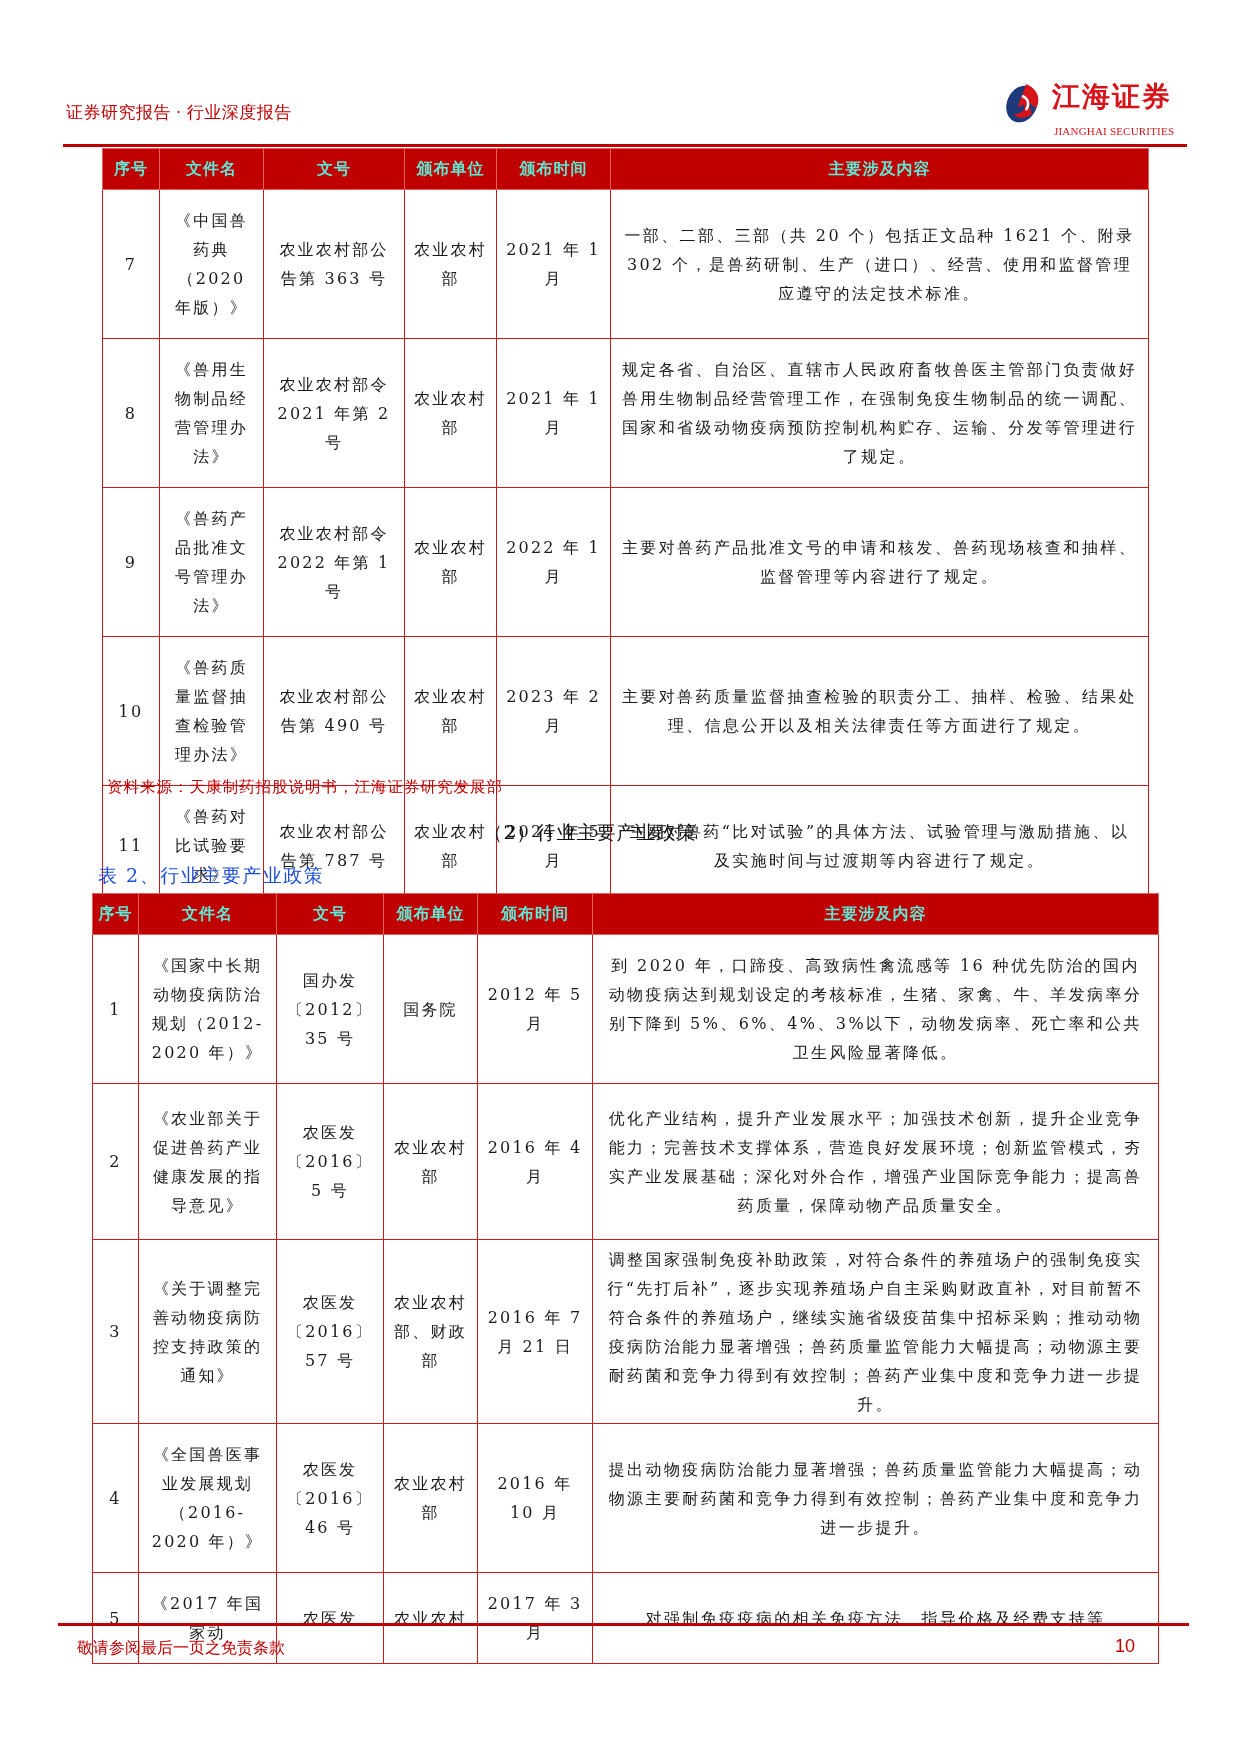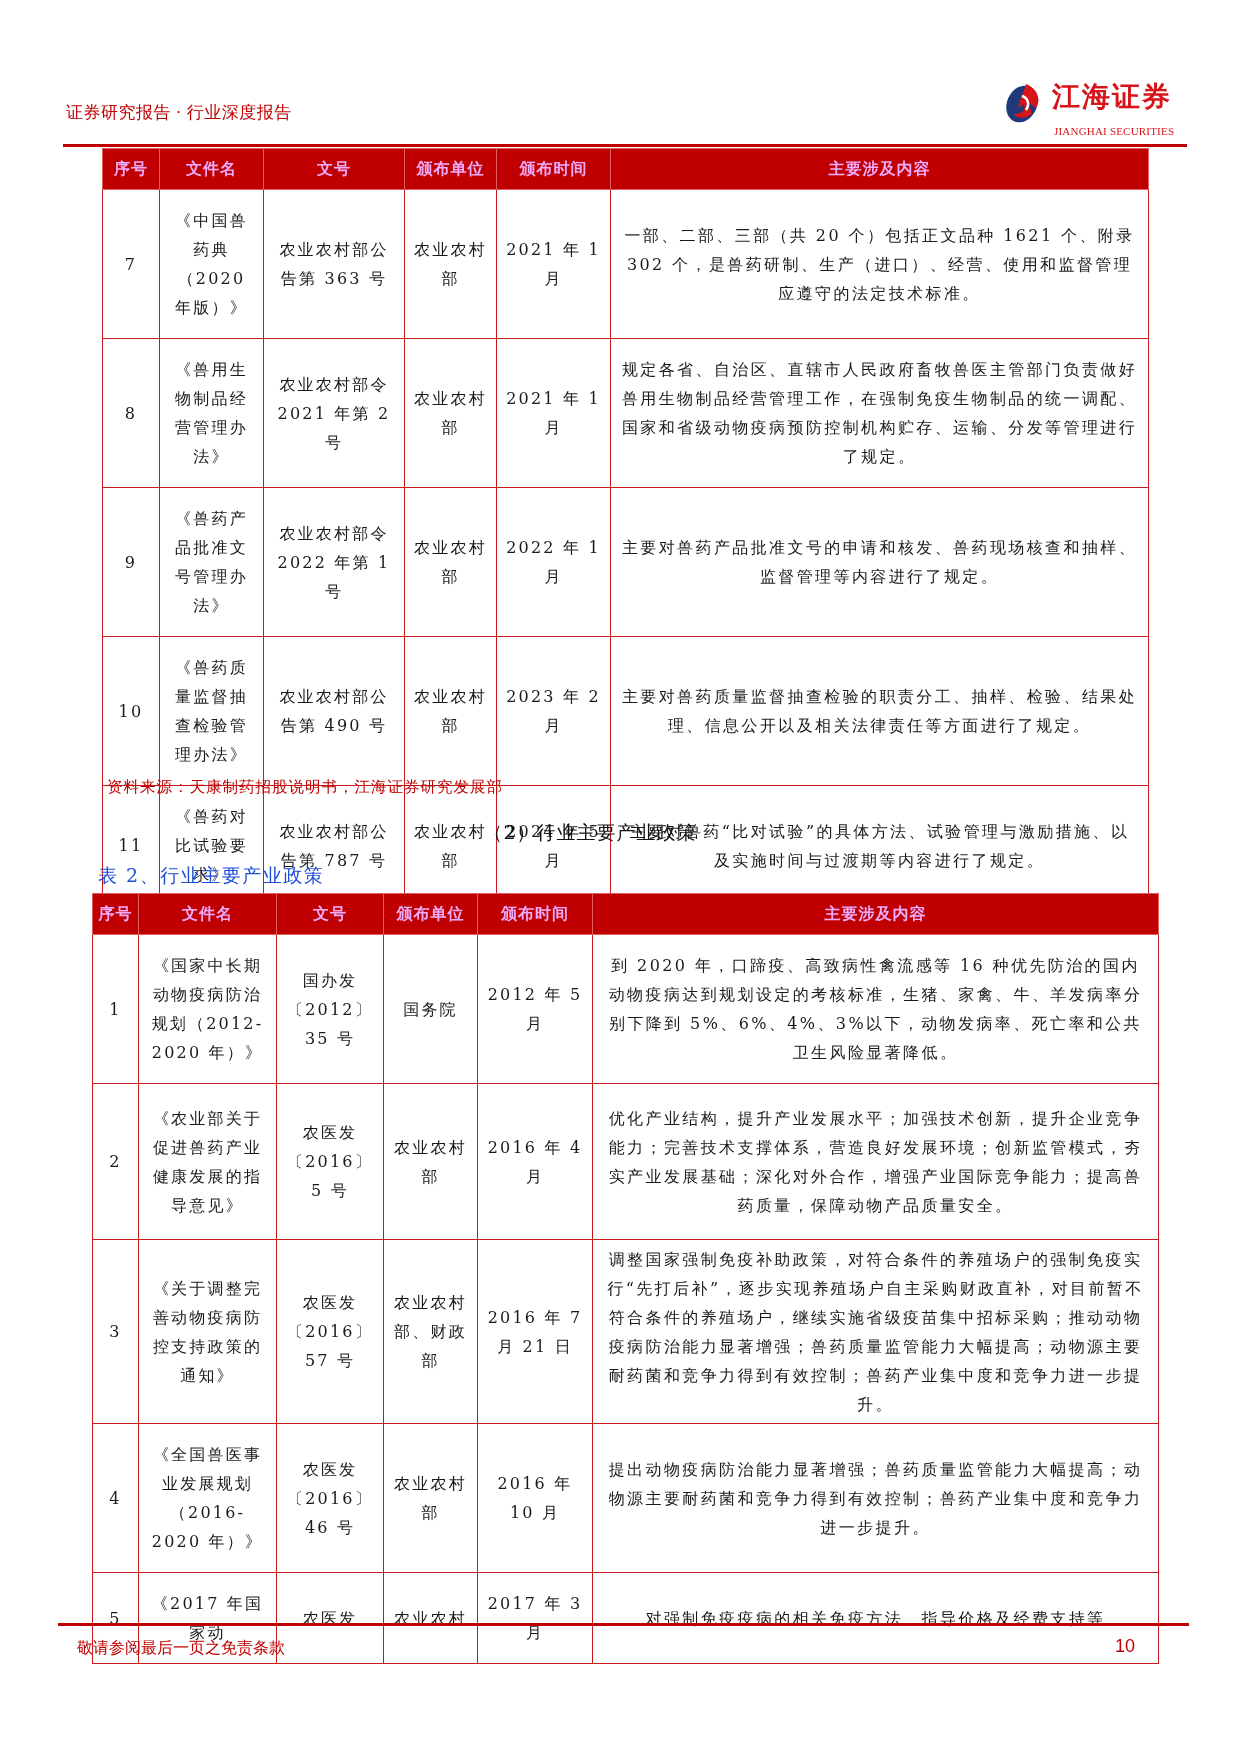--- a/index.html
+++ b/index.html
@@ -13,21 +13,21 @@
               letter-spacing: 2px; font-family: "DejaVu Serif", serif; }
   .logo .en { position: absolute; left: 52px; top: 35px; font-size: 11px; color: #d7141a;
               font-family: Liberation Serif, serif; letter-spacing: 0.2px; margin-top: 12px; }
   .top-rule { position: absolute; left: 63px; top: 144px; width: 1124px; height: 3px; background: #c00000; }
   .bottom-rule { position: absolute; left: 58px; top: 1623px; width: 1131px; height: 3px; background: #c00000; }
   .footer-left { position: absolute; left: 77px; top: 1638px; font-size: 16px; color: #c00000; }
   .footer-page { position: absolute; left: 1115px; top: 1636px; font-size: 18px; color: #c00000;
                  font-family: "Liberation Sans", sans-serif; }
 
   table.doc { position: absolute; border-collapse: collapse; table-layout: fixed; }
-  table.doc th { background: #c00000; color: #f0abfc; font-weight: bold; font-size: 16px; height: 40px;
+  table.doc th { background: #c00000; color: #5eead4; font-weight: bold; font-size: 16px; height: 40px;
                  border: 1px solid #e06060; text-align: center; padding: 0; letter-spacing: 1px;
                  font-family: "DejaVu Sans", sans-serif; }
   table.doc td { border: 1px solid #c8191f; text-align: center; vertical-align: middle;
                  font-size: 16px; line-height: 29px; padding: 16px 8px; letter-spacing: 2.2px; }
   table.doc td.content { letter-spacing: 2.4px; padding: 2px 10px; text-align: center; }
   #table1 { left: 102px; top: 148px; width: 1046px; }
   #table2 { left: 92px; top: 893px; width: 1066px; }
 
   .source { position: absolute; left: 107px; top: 777px; font-size: 15.5px; color: #c00000; letter-spacing: 1px; }
   .section-title { position: absolute; left: 0; width: 1180px; top: 820px; text-align: center;

